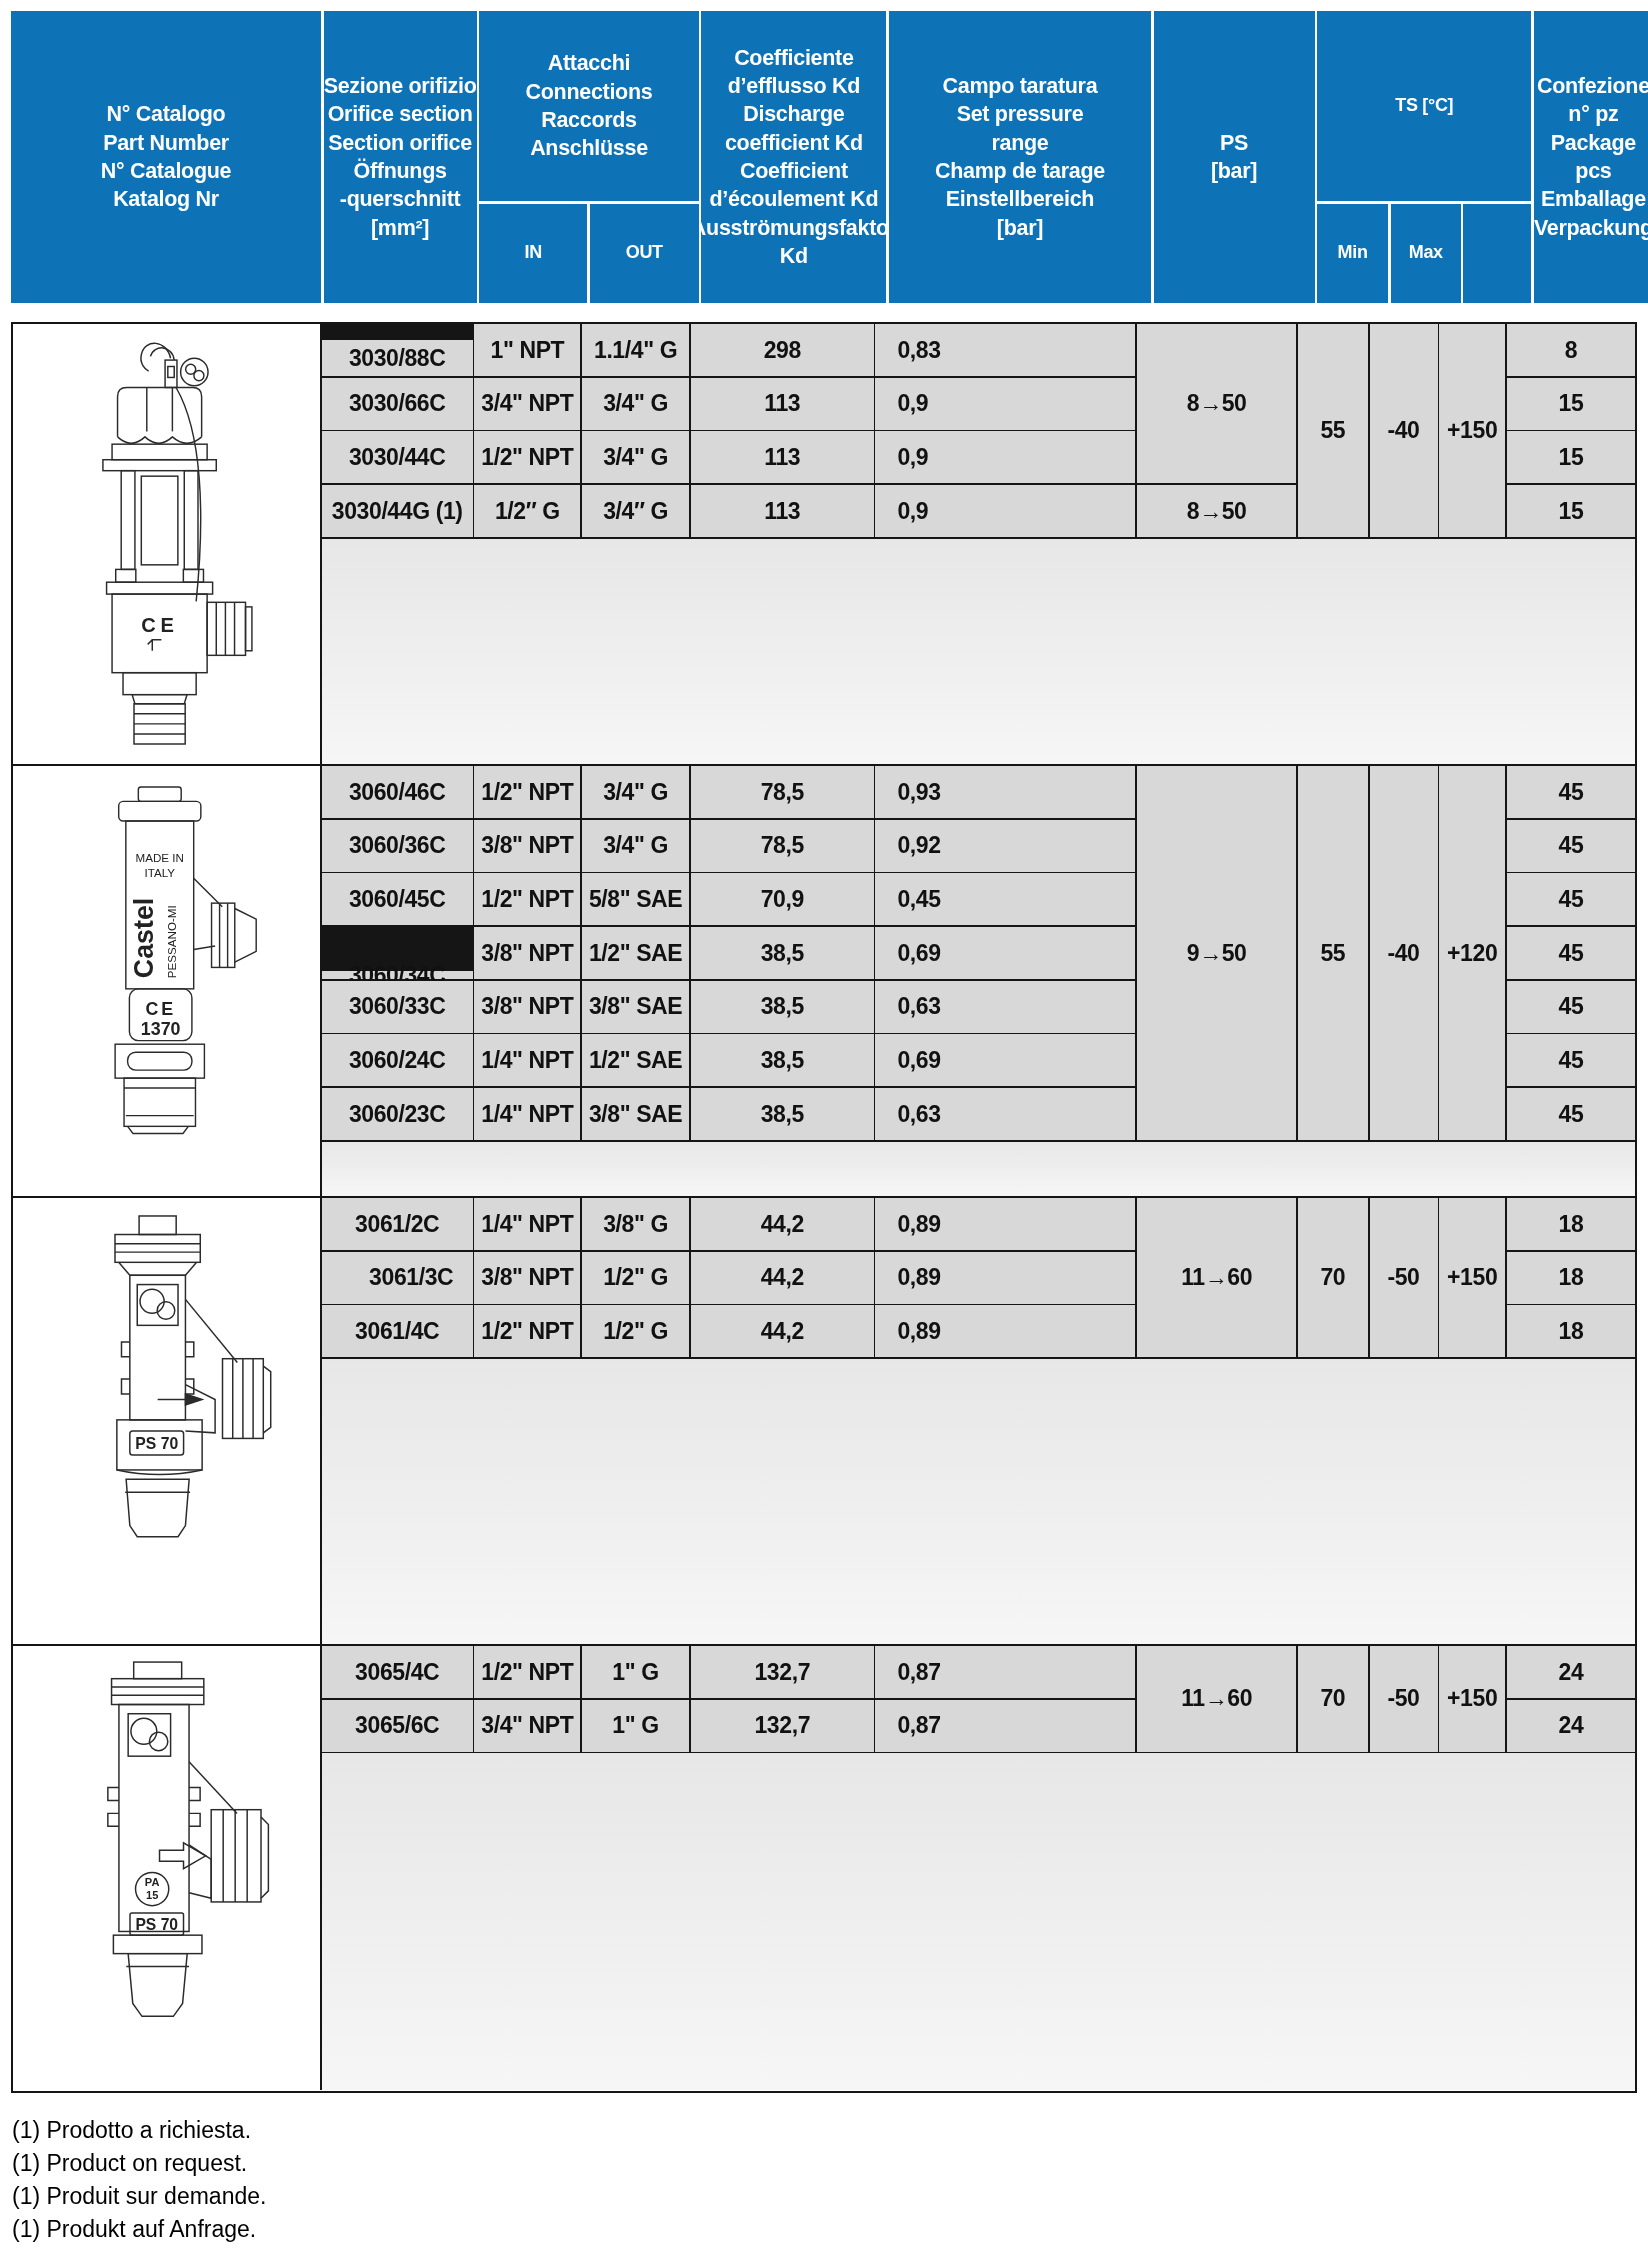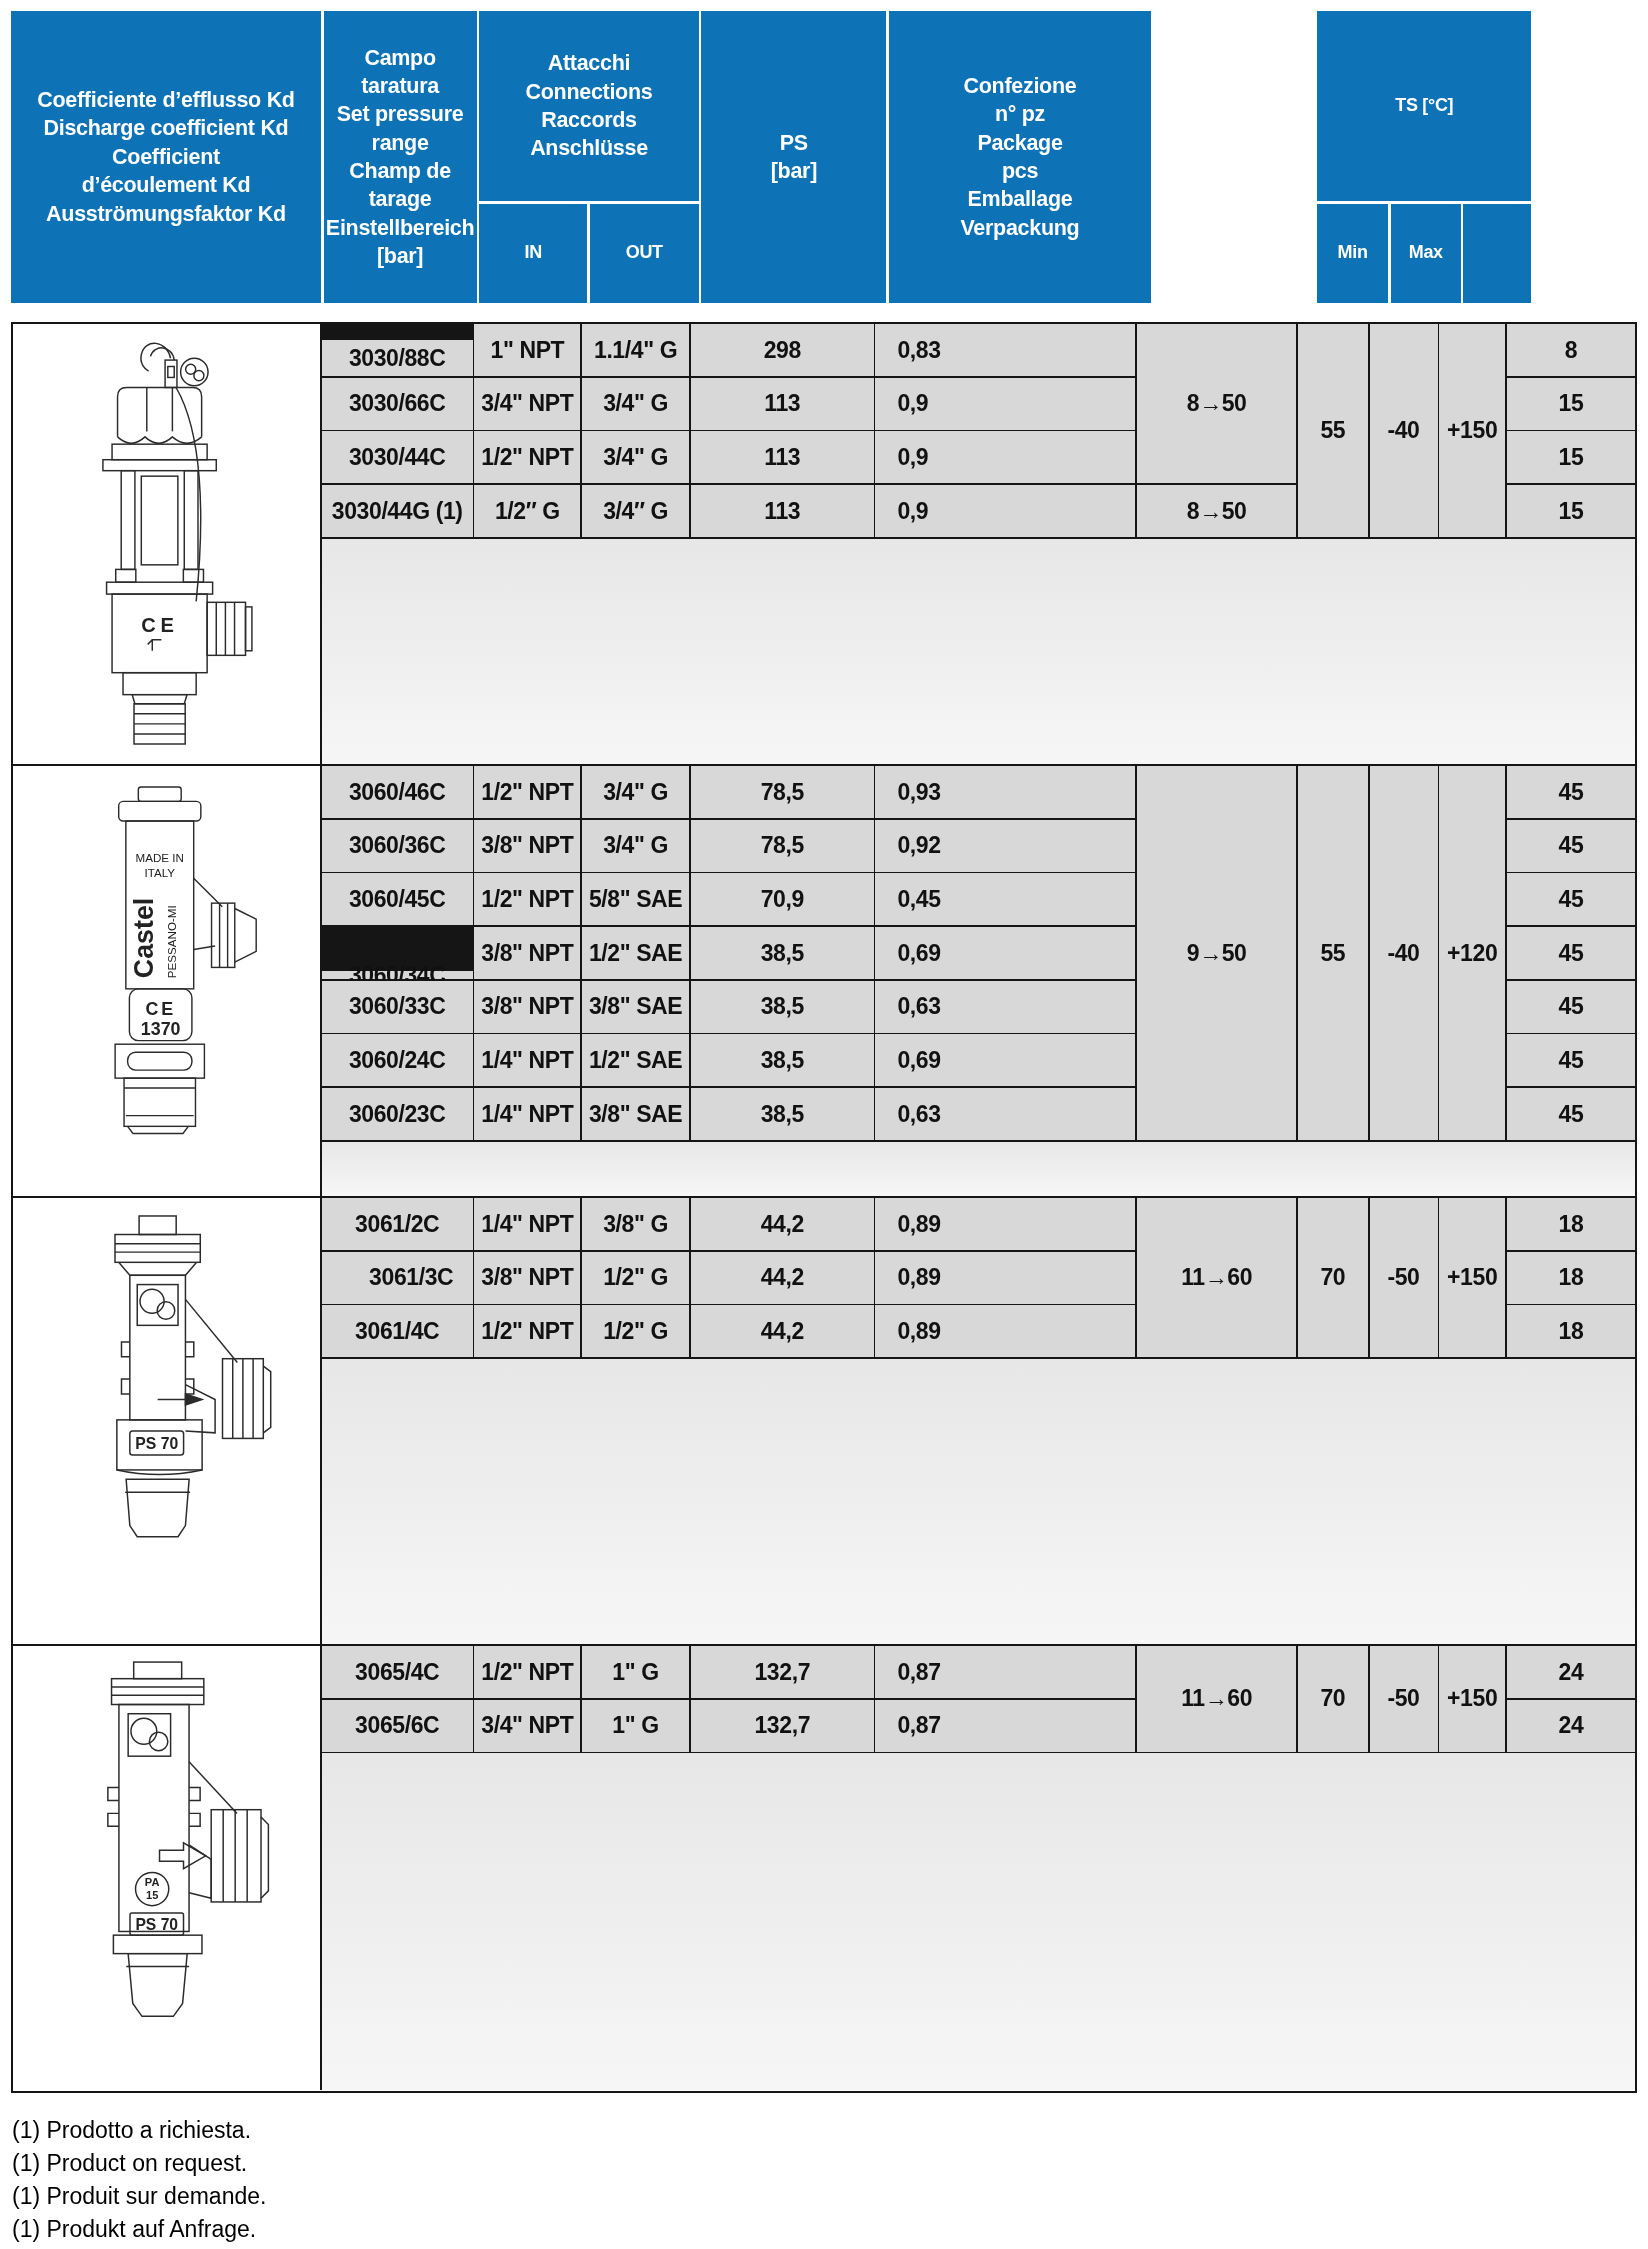--- a/index.html
+++ b/index.html
@@ -32,25 +32,39 @@
   
   .footnotes{position:absolute;left:12px;top:2114px;font-size:23px;color:#000;line-height:33px;}
   svg text{font-family:"Liberation Sans",sans-serif;fill:#222;stroke:none;}
 </style>
 </head>
 <body>
 
 <div class="page">
 
   <div class="thead">
+    <div class="hcell span2">
+      <div>N° Catalogo</div>
+      <div>Part Number</div>
+      <div>N° Catalogue</div>
+      <div>Katalog Nr</div>
+    </div>
     <div class="hcell" style="grid-column:3 / 5;">
       <div>Attacchi</div>
       <div>Connections</div>
       <div>Raccords</div>
       <div>Anschlüsse</div>
+    </div>
+    <div class="hcell span2">
+      <div>Sezione orifizio</div>
+      <div>Orifice section</div>
+      <div>Section orifice</div>
+      <div>Öffnungs</div>
+      <div>-querschnitt</div>
+      <div>[mm²]</div>
     </div>
     <div class="hcell span2">
       <div>Coefficiente d’efflusso Kd</div>
       <div>Discharge coefficient Kd</div>
       <div>Coefficient</div>
       <div>d’écoulement Kd</div>
       <div>Ausströmungsfaktor Kd</div>
     </div>
     <div class="hcell span2">
       <div>Campo taratura</div>

